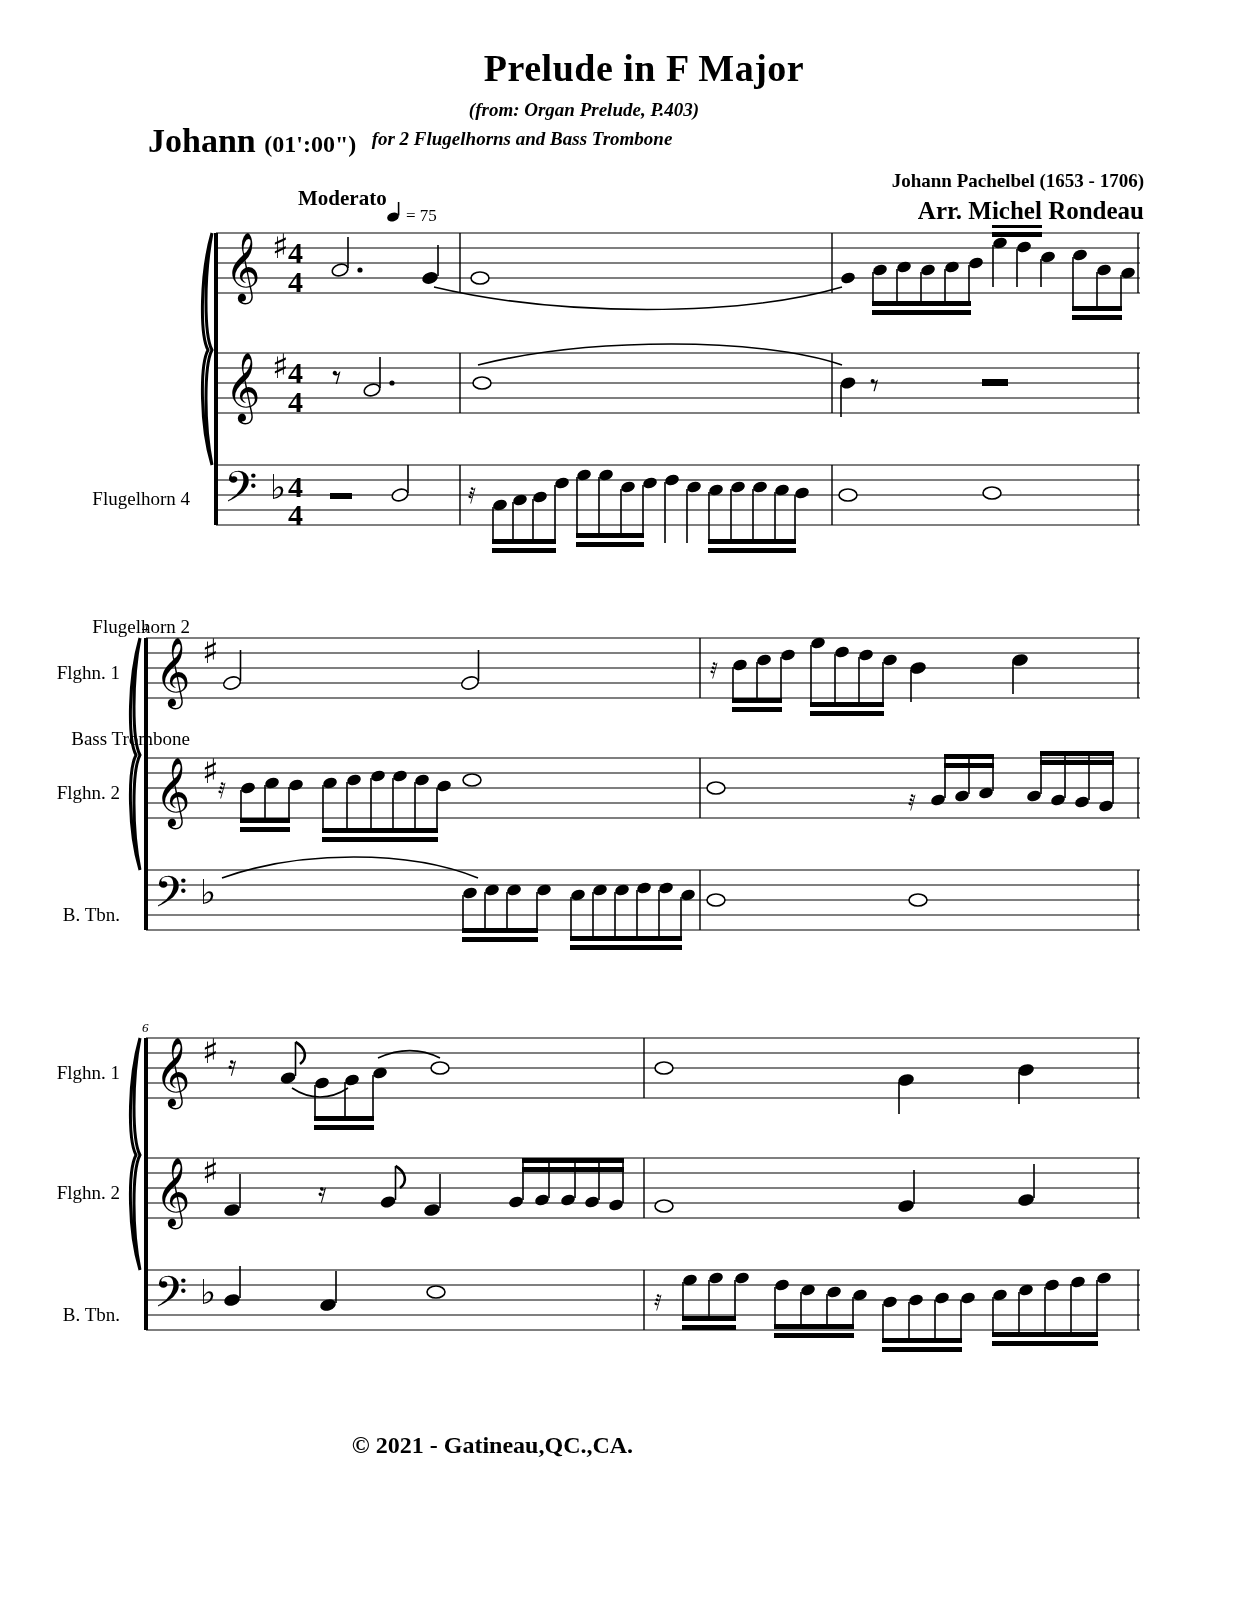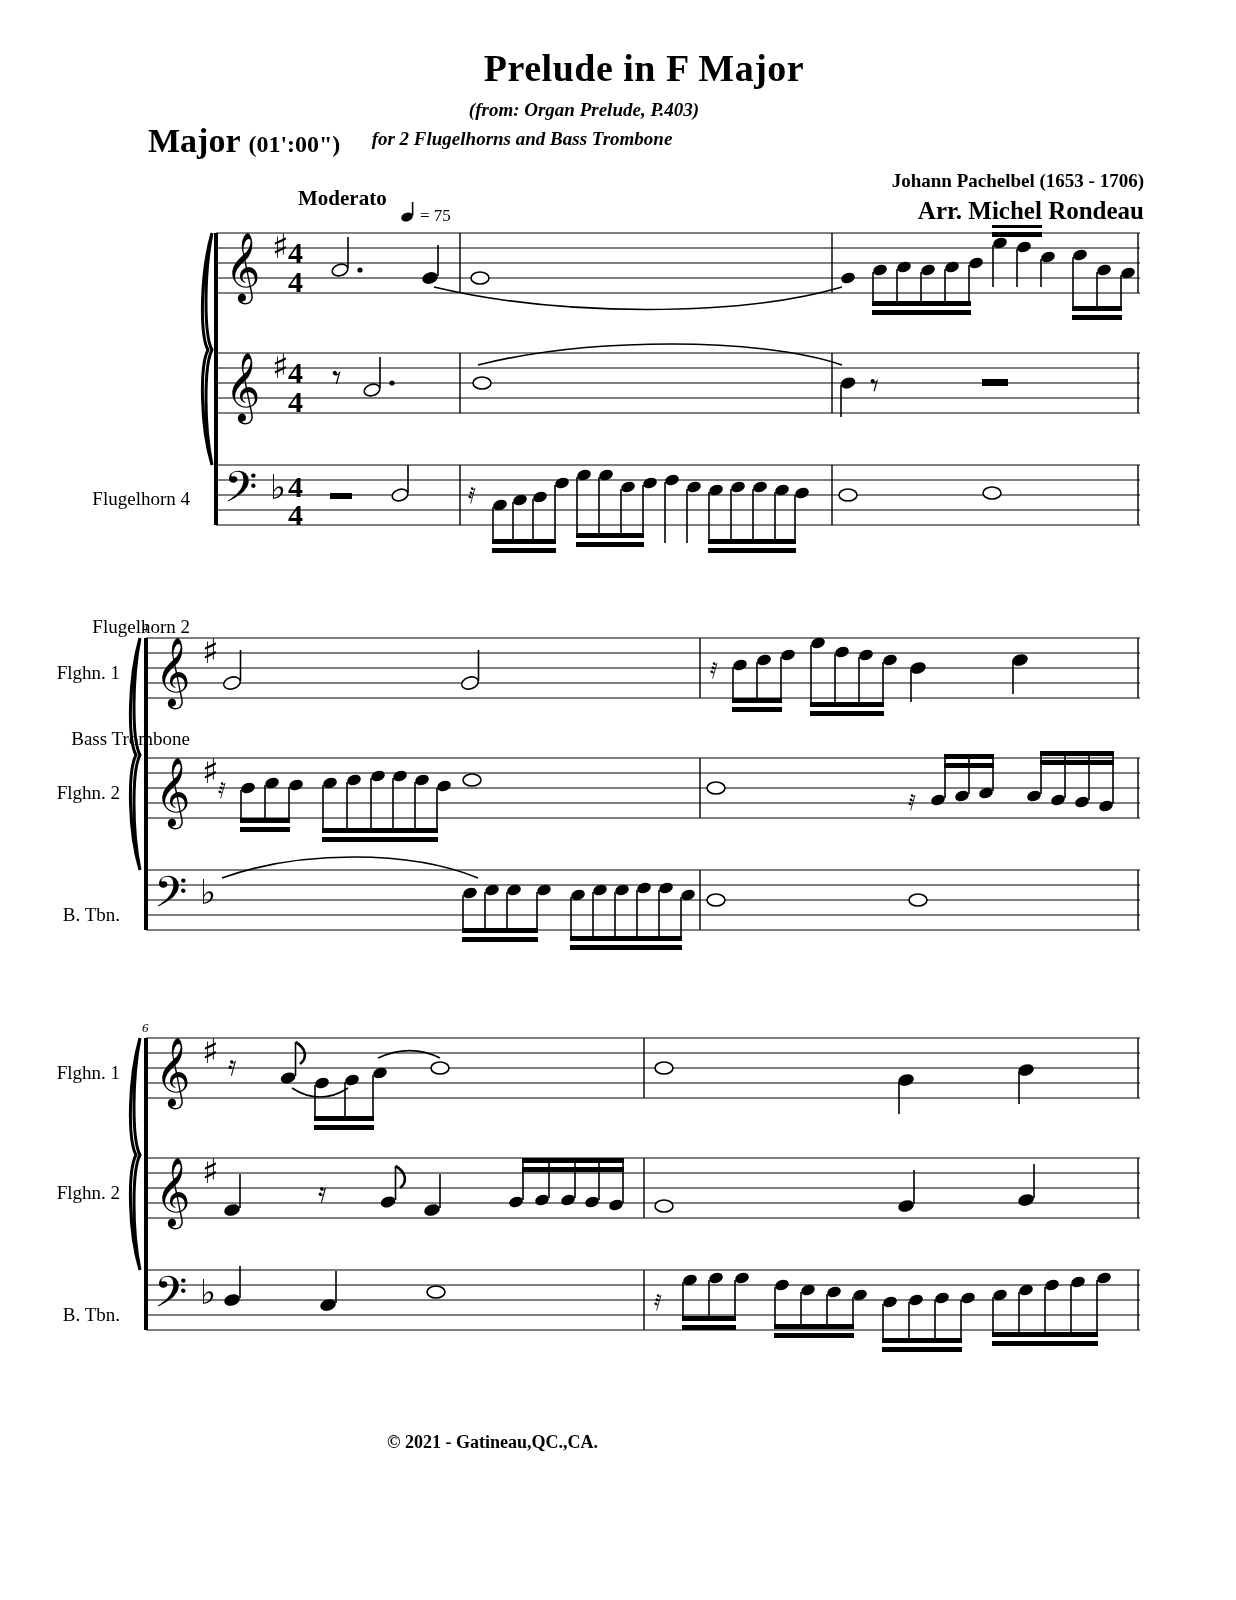--- a/index.html
+++ b/index.html
@@ -78,31 +78,31 @@
   .tempo-text {
     position: absolute;
     top: 186px;
     left: 298px;
     font-size: 21px;
     font-weight: bold;
   }
   .tempo-mark {
     position: absolute;
     top: 200px;
-    left: 398px;
+    left: 384px;
     font-size: 17px;
     white-space: nowrap;
   }
   .copyright {
     position: absolute;
     top: 1432px;
     left: 0;
     width: 985px;
     text-align: center;
-    font-size: 18px;
+    font-size: 24px;
     font-weight: bold;
   }
 
   
   .system {
     position: absolute;
   }
   .inst-name {
     position: absolute;
     font-size: 19px;
@@ -137,21 +137,21 @@
   }
 </style>
 </head>
 <body>
 
 <div class="title">Prelude in F Major</div>
 <div class="subtitle1">(from: Organ Prelude, P.403)</div>
 <div class="subtitle2">for 2 Flugelhorns and Bass Trombone</div>
 
 <div class="score-label">
-  <span>Major</span>
+  <span>Johann</span>
   <span class="score-duration">(01':00")</span>
 </div>
 
 <div class="composer">Johann Pachelbel (1653 - 1706)</div>
 <div class="arranger">Arr. Michel Rondeau</div>
 
 <div class="tempo-text">Moderato</div>
 <div class="tempo-mark">
   <svg width="110" height="24" viewBox="0 0 110 24" style="display:inline-block;vertical-align:middle;">
     <ellipse class="nh-filled" cx="9" cy="17" rx="6" ry="4.3" transform="rotate(-20 9 17)"></ellipse>

